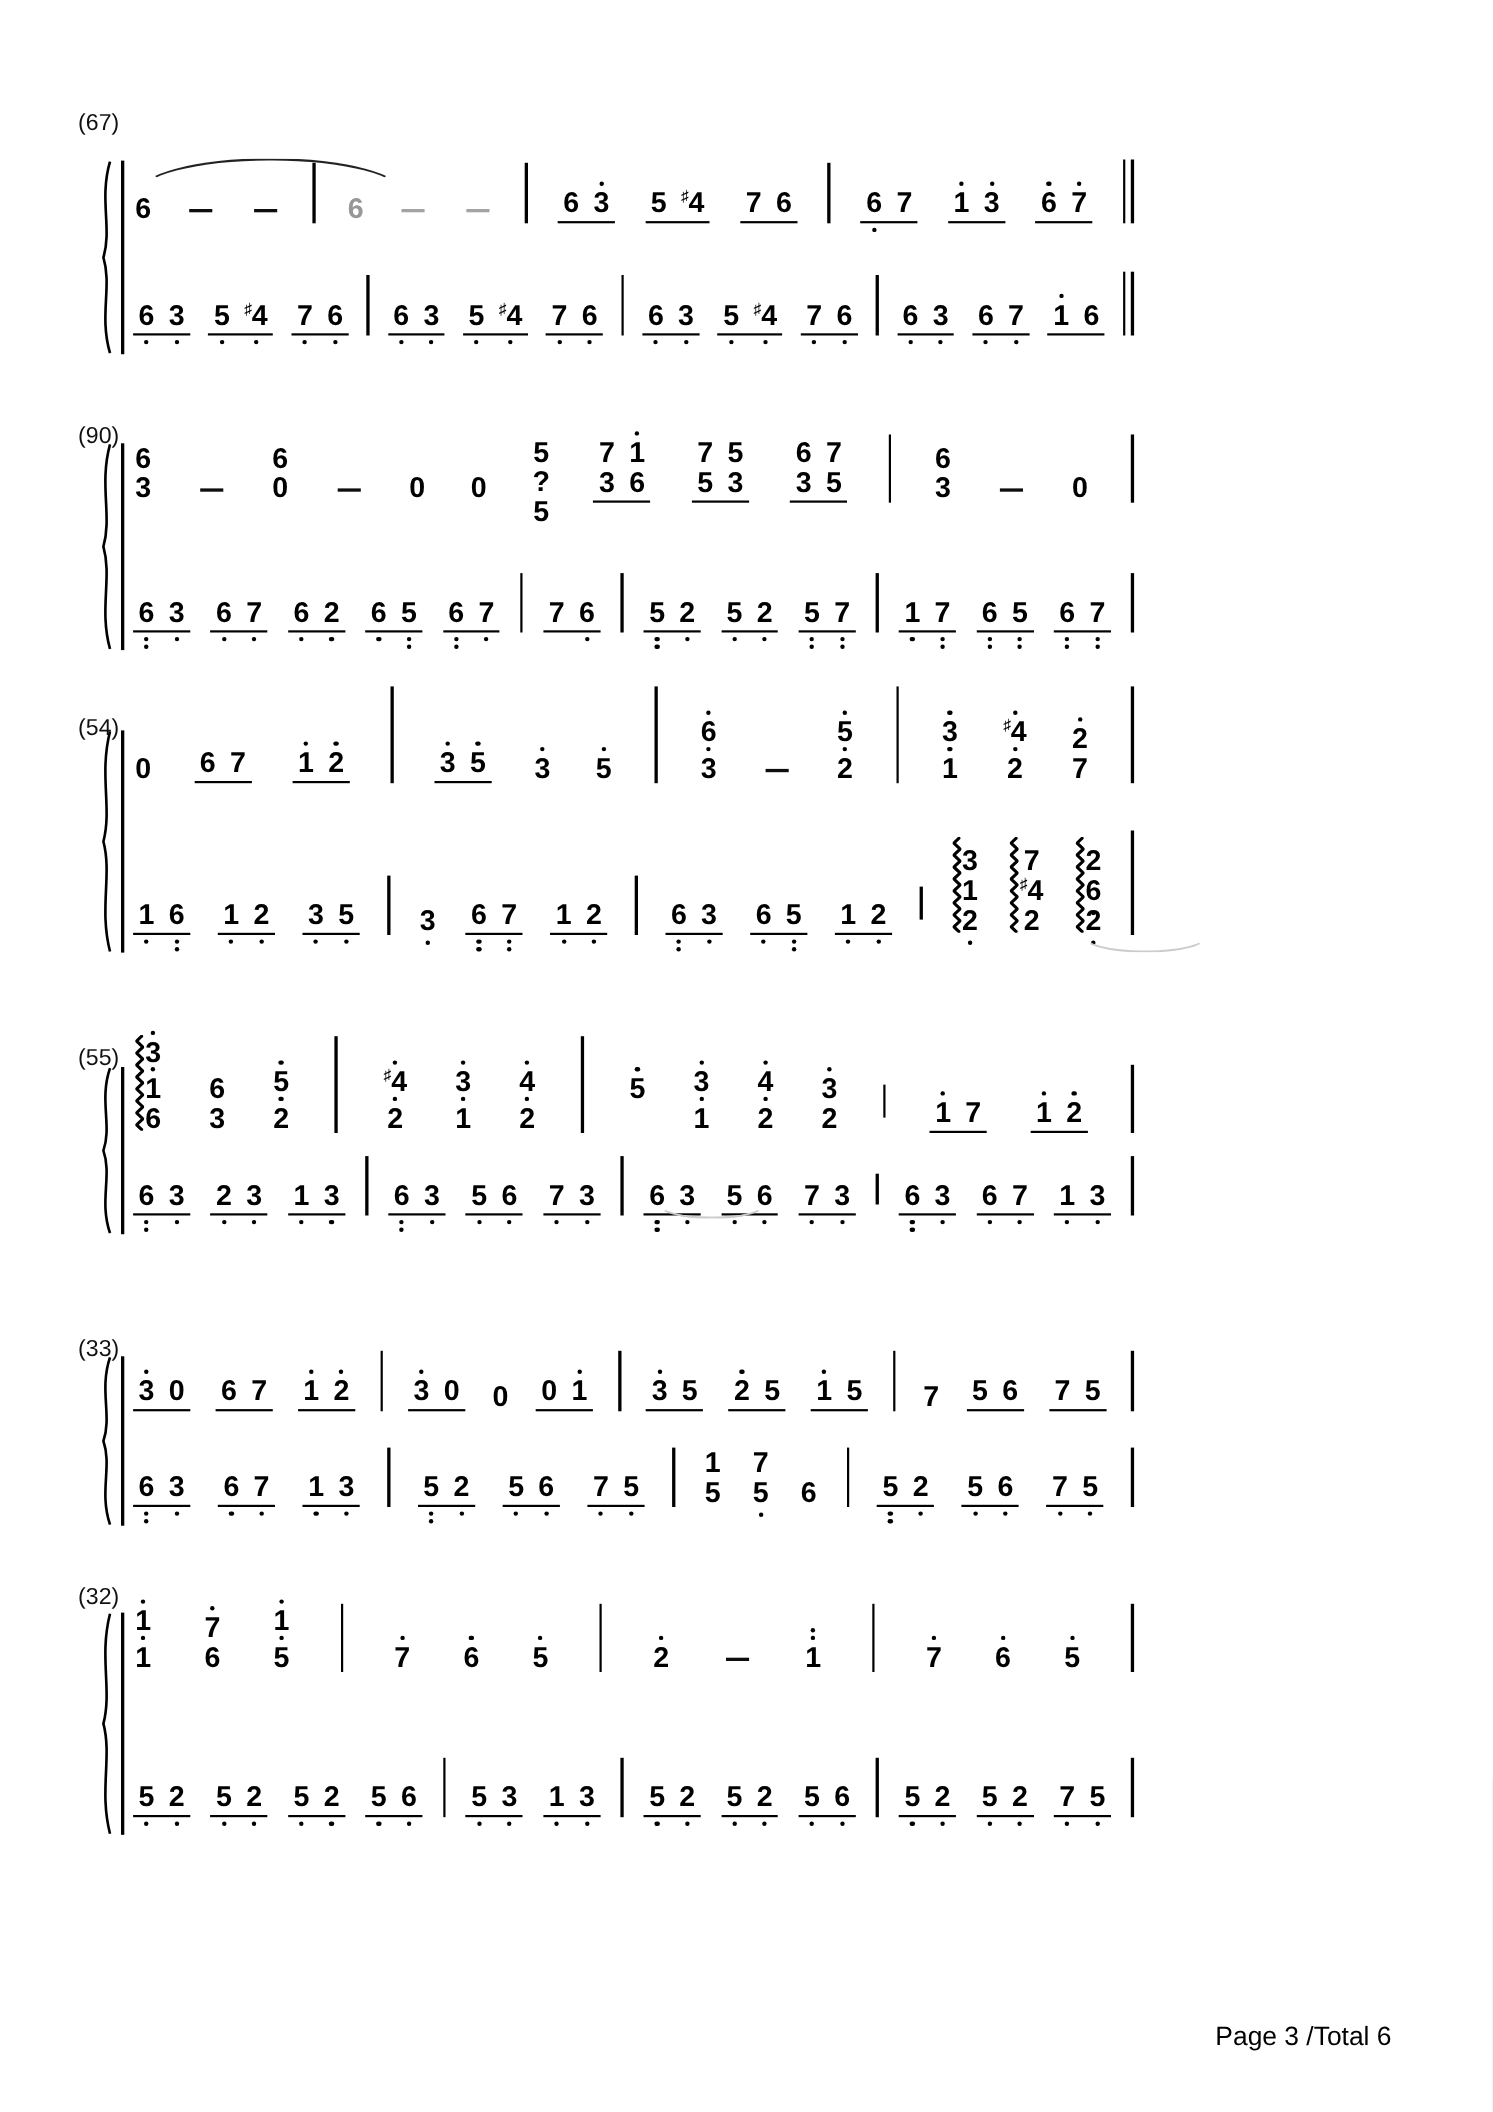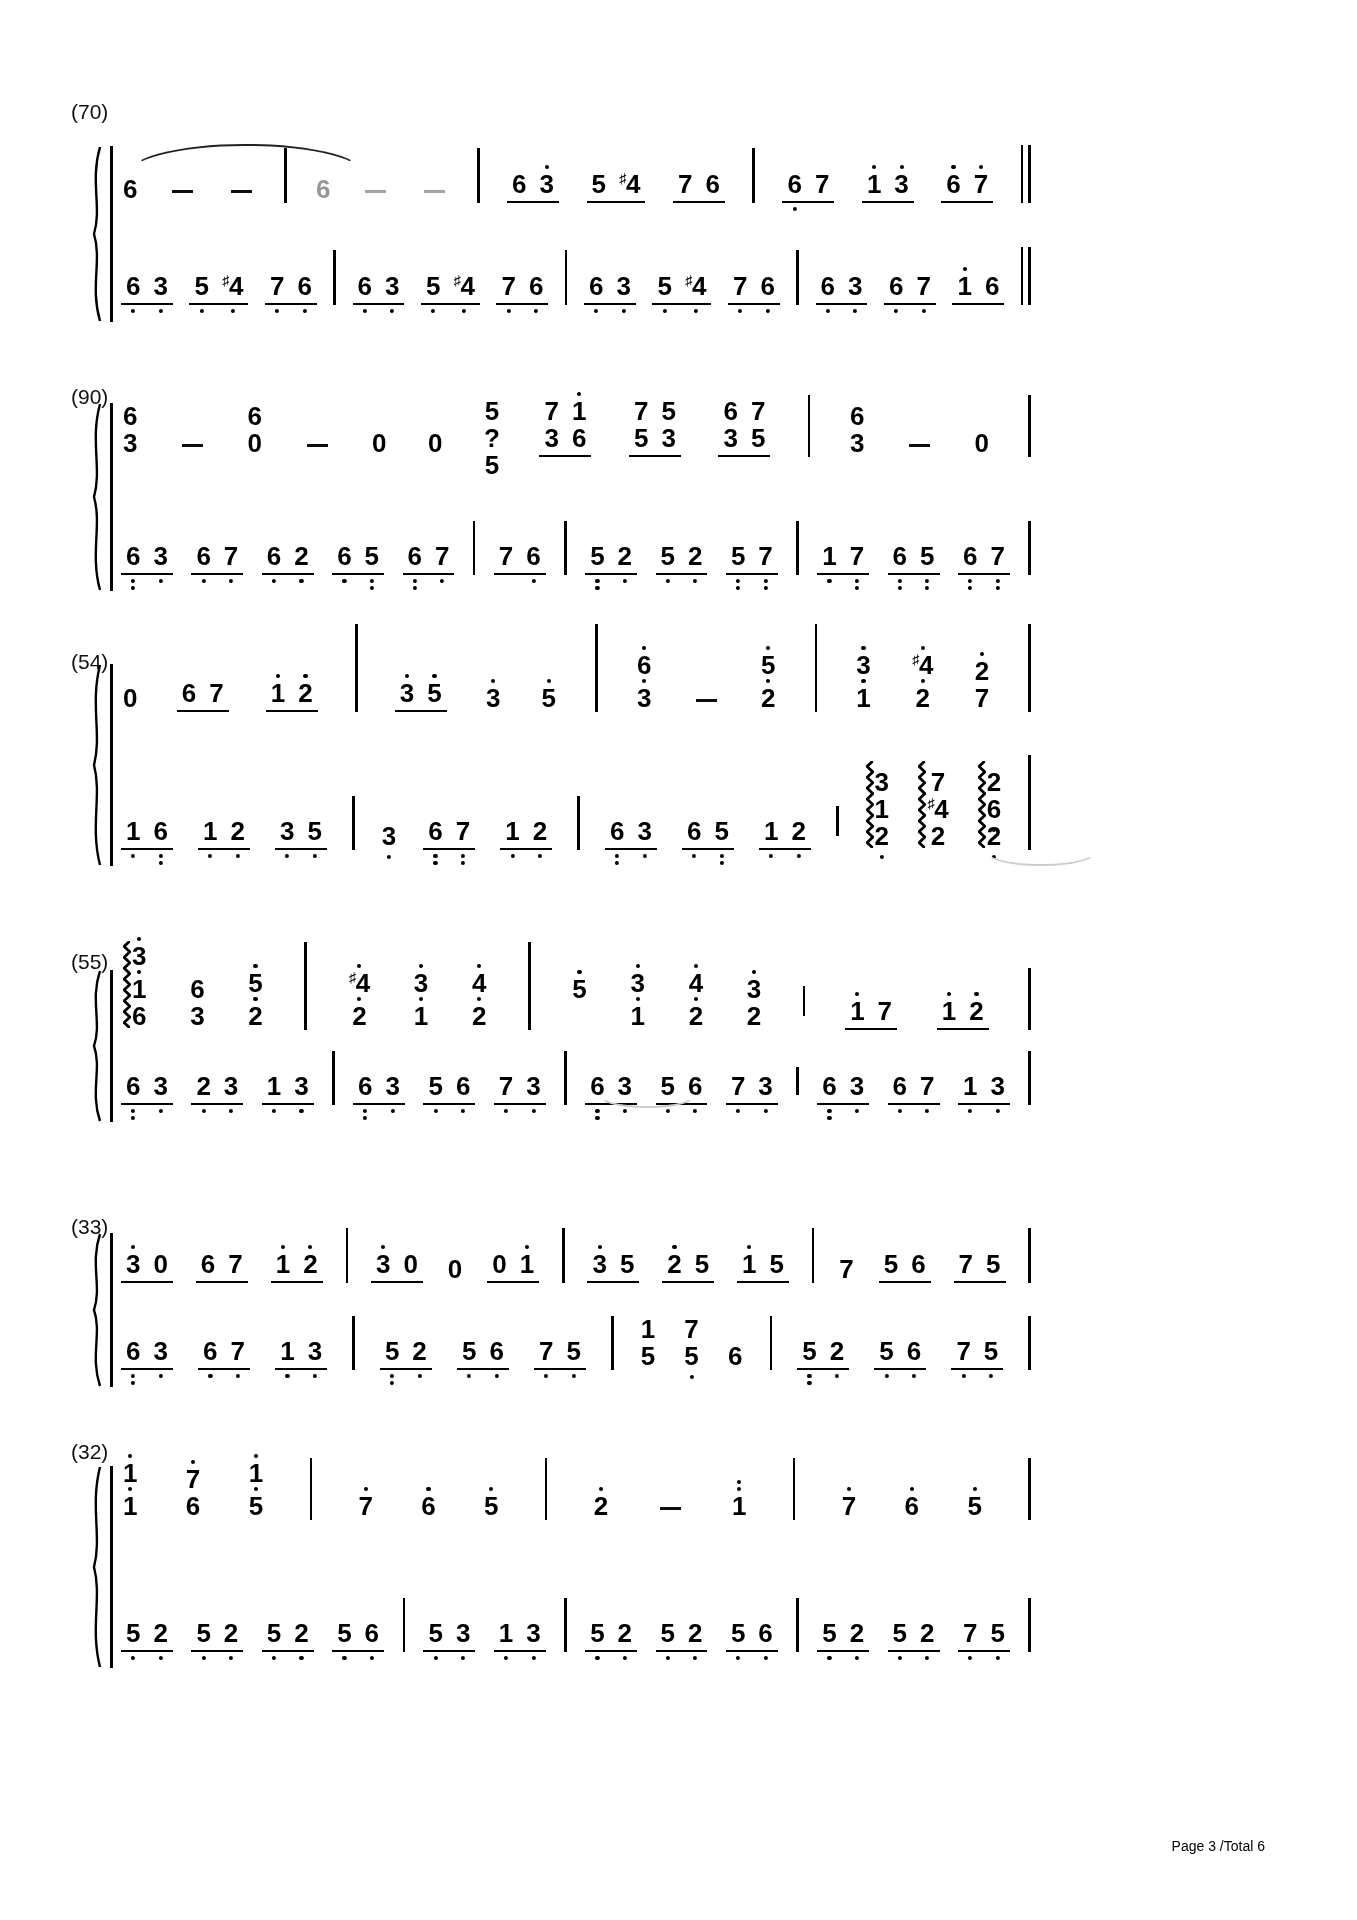--- a/index.html
+++ b/index.html
@@ -25,29 +25,29 @@
       display:flex;flex-direction:column;gap:2.5px;align-items:center;}
   .ul .bl{margin-top:9px;}
   .dashbar{width:21px;height:3.4px;background:#0d0d0d;margin:0 3px 10px;}
   .gray .dashbar{background:#a3a3a3;}
   .bar{width:2.5px;background:#000;}
   .dbl{display:flex;gap:5px;align-items:flex-end;}
   .dbl .bar{height:58px;}
   .col{display:flex;flex-direction:column;align-items:center;}
   .arpwrap{display:flex;align-items:flex-end;}
   .arc{position:absolute;border:2.6px solid transparent;}
-  .footer{position:absolute;right:92px;top:1838px;font-size:14px;color:#000;}
+  .footer{position:absolute;right:92px;top:1838px;font-size:24px;color:#000;}
 </style>
 </head>
 <body>
 
 <div class="page">
   <div id="systems-root">
       <div class="sys" style="top: 100px;">
-        <div class="mlabel">(70)</div>
+        <div class="mlabel">(67)</div>
         <svg width="18" height="176" class="brace" style="top: 46px;">
           <path d="M13 1 C3 35.2 15 61.599999999999994 7 88 C15 114.4 3 140.8 13 175" fill="none" stroke="#000" stroke-width="2.4"></path>
         </svg>
         <div class="startline" style="top: 46px; height: 176px;"></div>
         <div class="srow" style="top: 39px;">
           <div class="grp">
             <div class="note">
               <div class="cell">
                 <div class="nv">
                   <span class="val">6</span>

